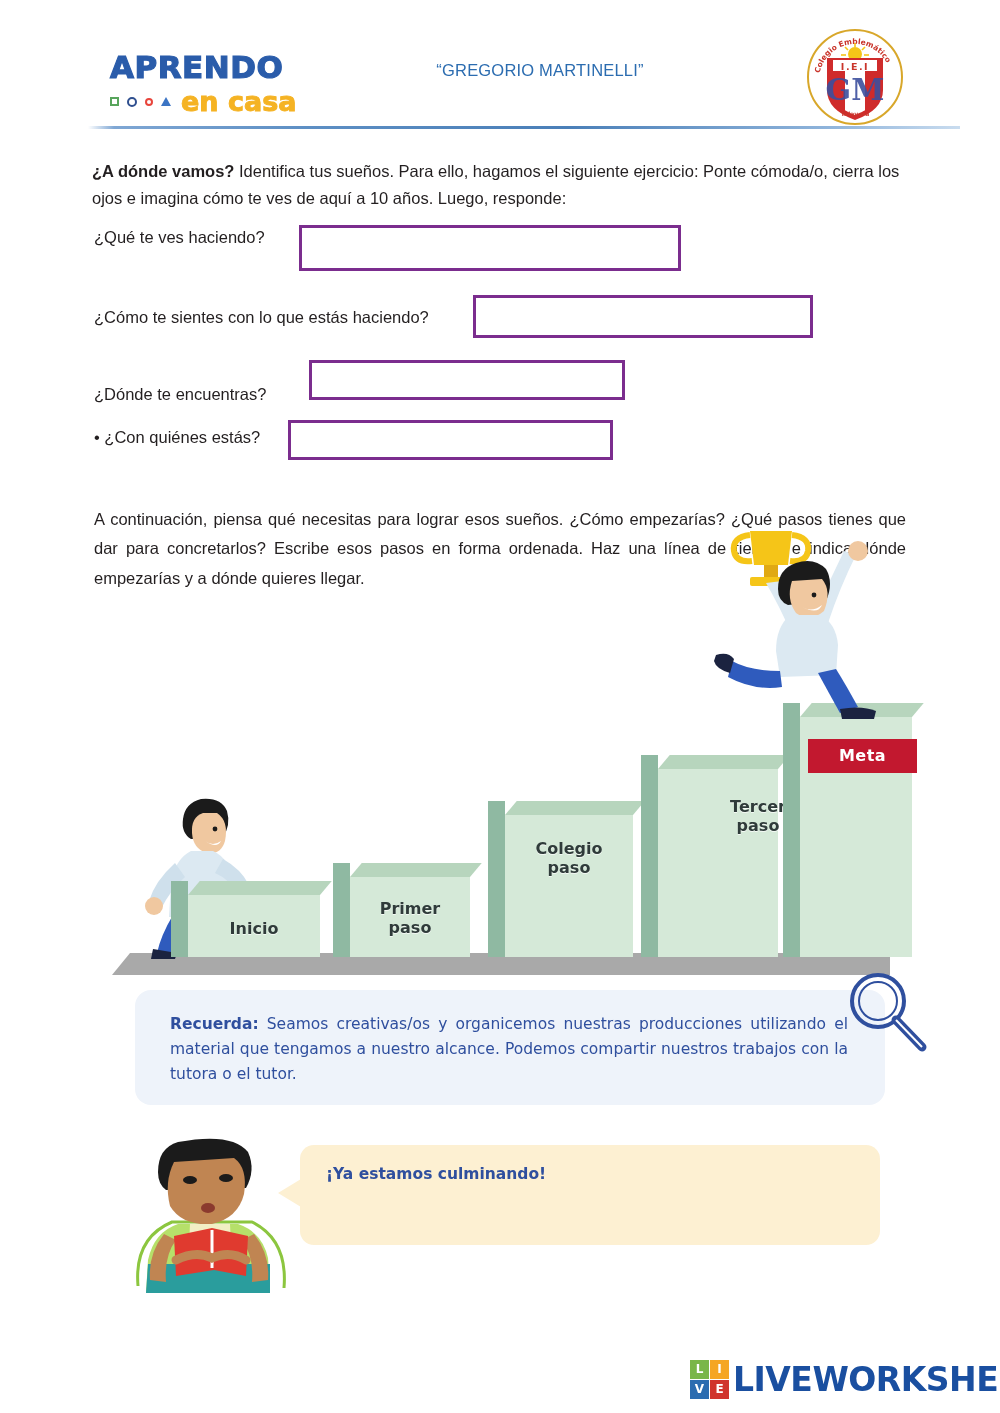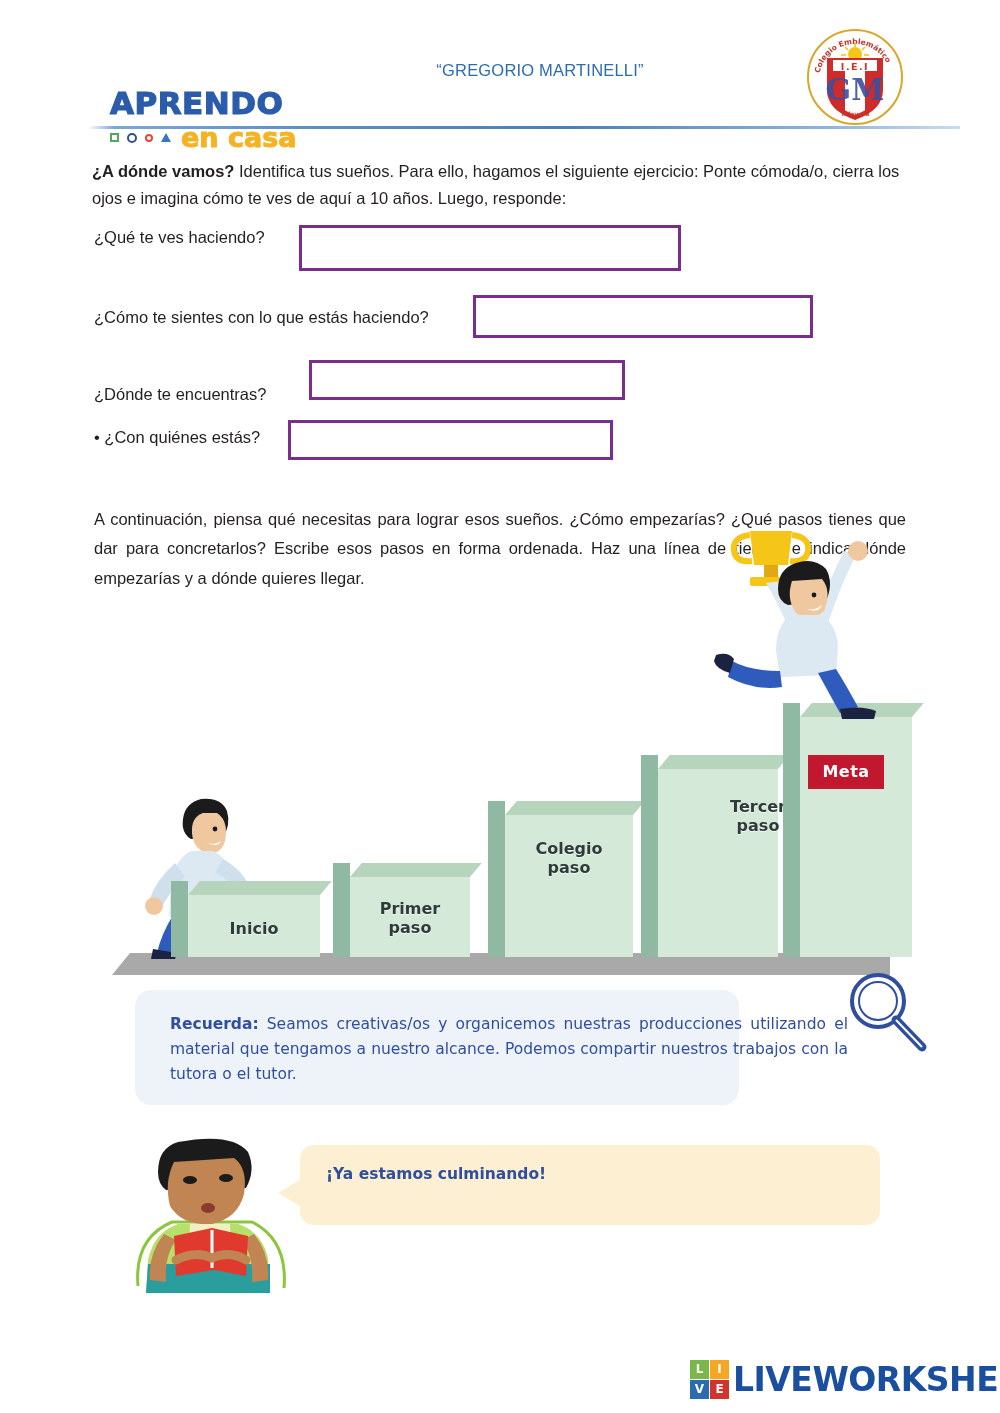--- a/index.html
+++ b/index.html
@@ -30,21 +30,20 @@
     width: 190px;
     height: 62px;
   }
   .logo-word {
     font-family: "DejaVu Sans", sans-serif;
     font-weight: bold;
     font-size: 31px;
     letter-spacing: 0.5px;
     color: #2a5caa;
     line-height: 1;
-    margin-top: 36px;
     -webkit-text-stroke: 1.2px #2a5caa;
   }
   .logo-row2 {
     display: flex;
     align-items: center;
     margin-top: 5px;
     gap: 6px;
   }
   .logo-shapes {
     display: flex;
@@ -220,21 +219,21 @@
     padding: 7px 0 8px 0;
     text-align: center;
     letter-spacing: 0.5px;
   }
 
   
   .recuerda {
     position: absolute;
     left: 135px;
     top: 990px;
-    width: 604px;
+    width: 750px;
     height: 115px;
     background: #eef3fa;
     border-radius: 16px;
   }
   .recuerda-text {
     position: absolute;
     left: 35px;
     top: 22px;
     width: 678px;
     font-family: "DejaVu Sans", sans-serif;
@@ -258,21 +257,21 @@
     left: 120px;
     top: 1118px;
     width: 180px;
     height: 175px;
   }
   .bubble {
     position: absolute;
     left: 300px;
     top: 1145px;
     width: 580px;
-    height: 80px;
+    height: 100px;
     background: #fdf0d2;
     border-radius: 14px;
     text-align: center;
   }
   .bubble::before {
     content: "";
     position: absolute;
     left: -22px;
     top: 34px;
     width: 0; height: 0;
@@ -451,21 +450,21 @@
   <div class="step" style="left:548px; width:120px; height:188px;padding-left:40px;">
     <div class="step-top"></div>
     <div class="step-side"></div>
     <div class="step-label" style="top:28px; white-space:pre-line;">Tercer
 paso</div>
   </div>
 
   <div class="step" style="left:690px; width:112px; height:240px;">
     <div class="step-top"></div>
     <div class="step-side"></div>
-    <div class="meta-badge" style="left:8px; top:38px; width:76px;">Meta</div>
+    <div class="meta-badge" style="left:8px; top:22px; width:109px;">Meta</div>
   </div>
 
   <svg class="figure-goal" style="position:absolute; left:578px; bottom:250px; width:210px; height:200px;" viewBox="0 0 210 200">
 
     <g>
       <path d="M62 6 L104 6 L100 40 L66 40 Z" fill="#f5c518"></path>
       <path d="M62 10 Q44 12 46 26 Q48 38 64 36" fill="none" stroke="#f5c518" stroke-width="6"></path>
       <path d="M104 10 Q122 12 120 26 Q118 38 102 36" fill="none" stroke="#f5c518" stroke-width="6"></path>
       <rect x="76" y="40" width="14" height="14" fill="#e0a913"></rect>
       <rect x="62" y="52" width="42" height="9" rx="2" fill="#f5c518"></rect>

